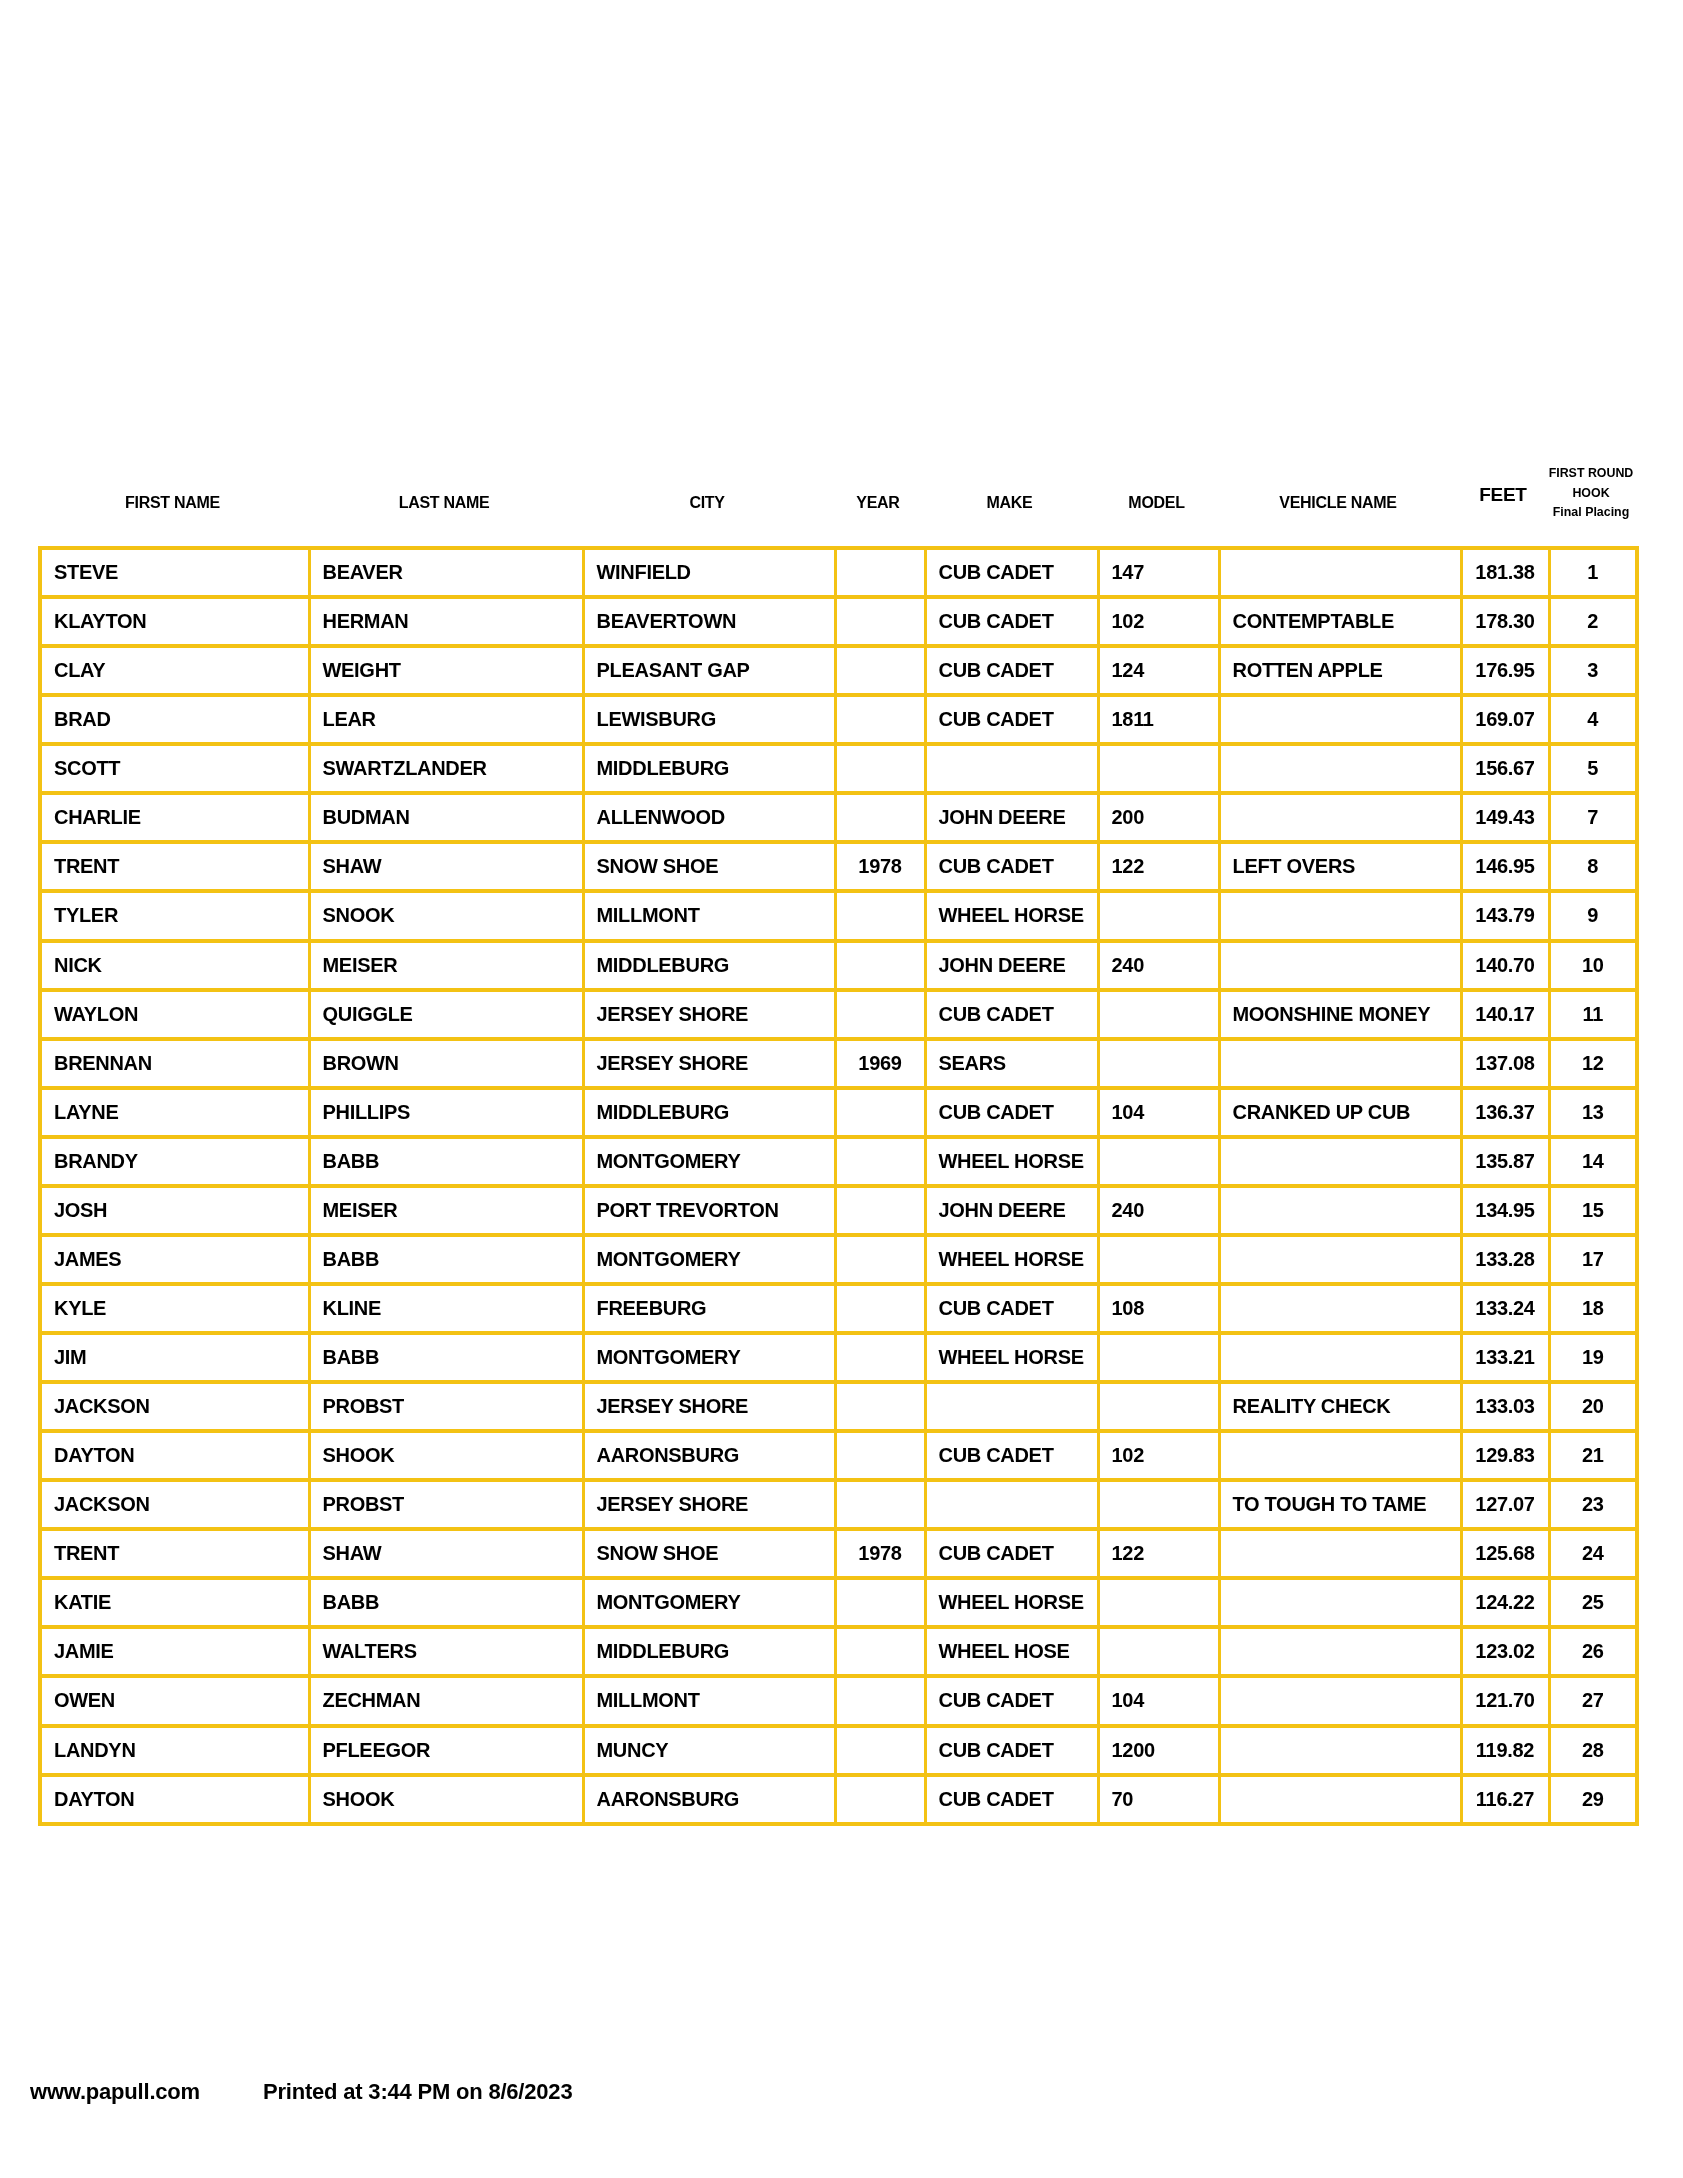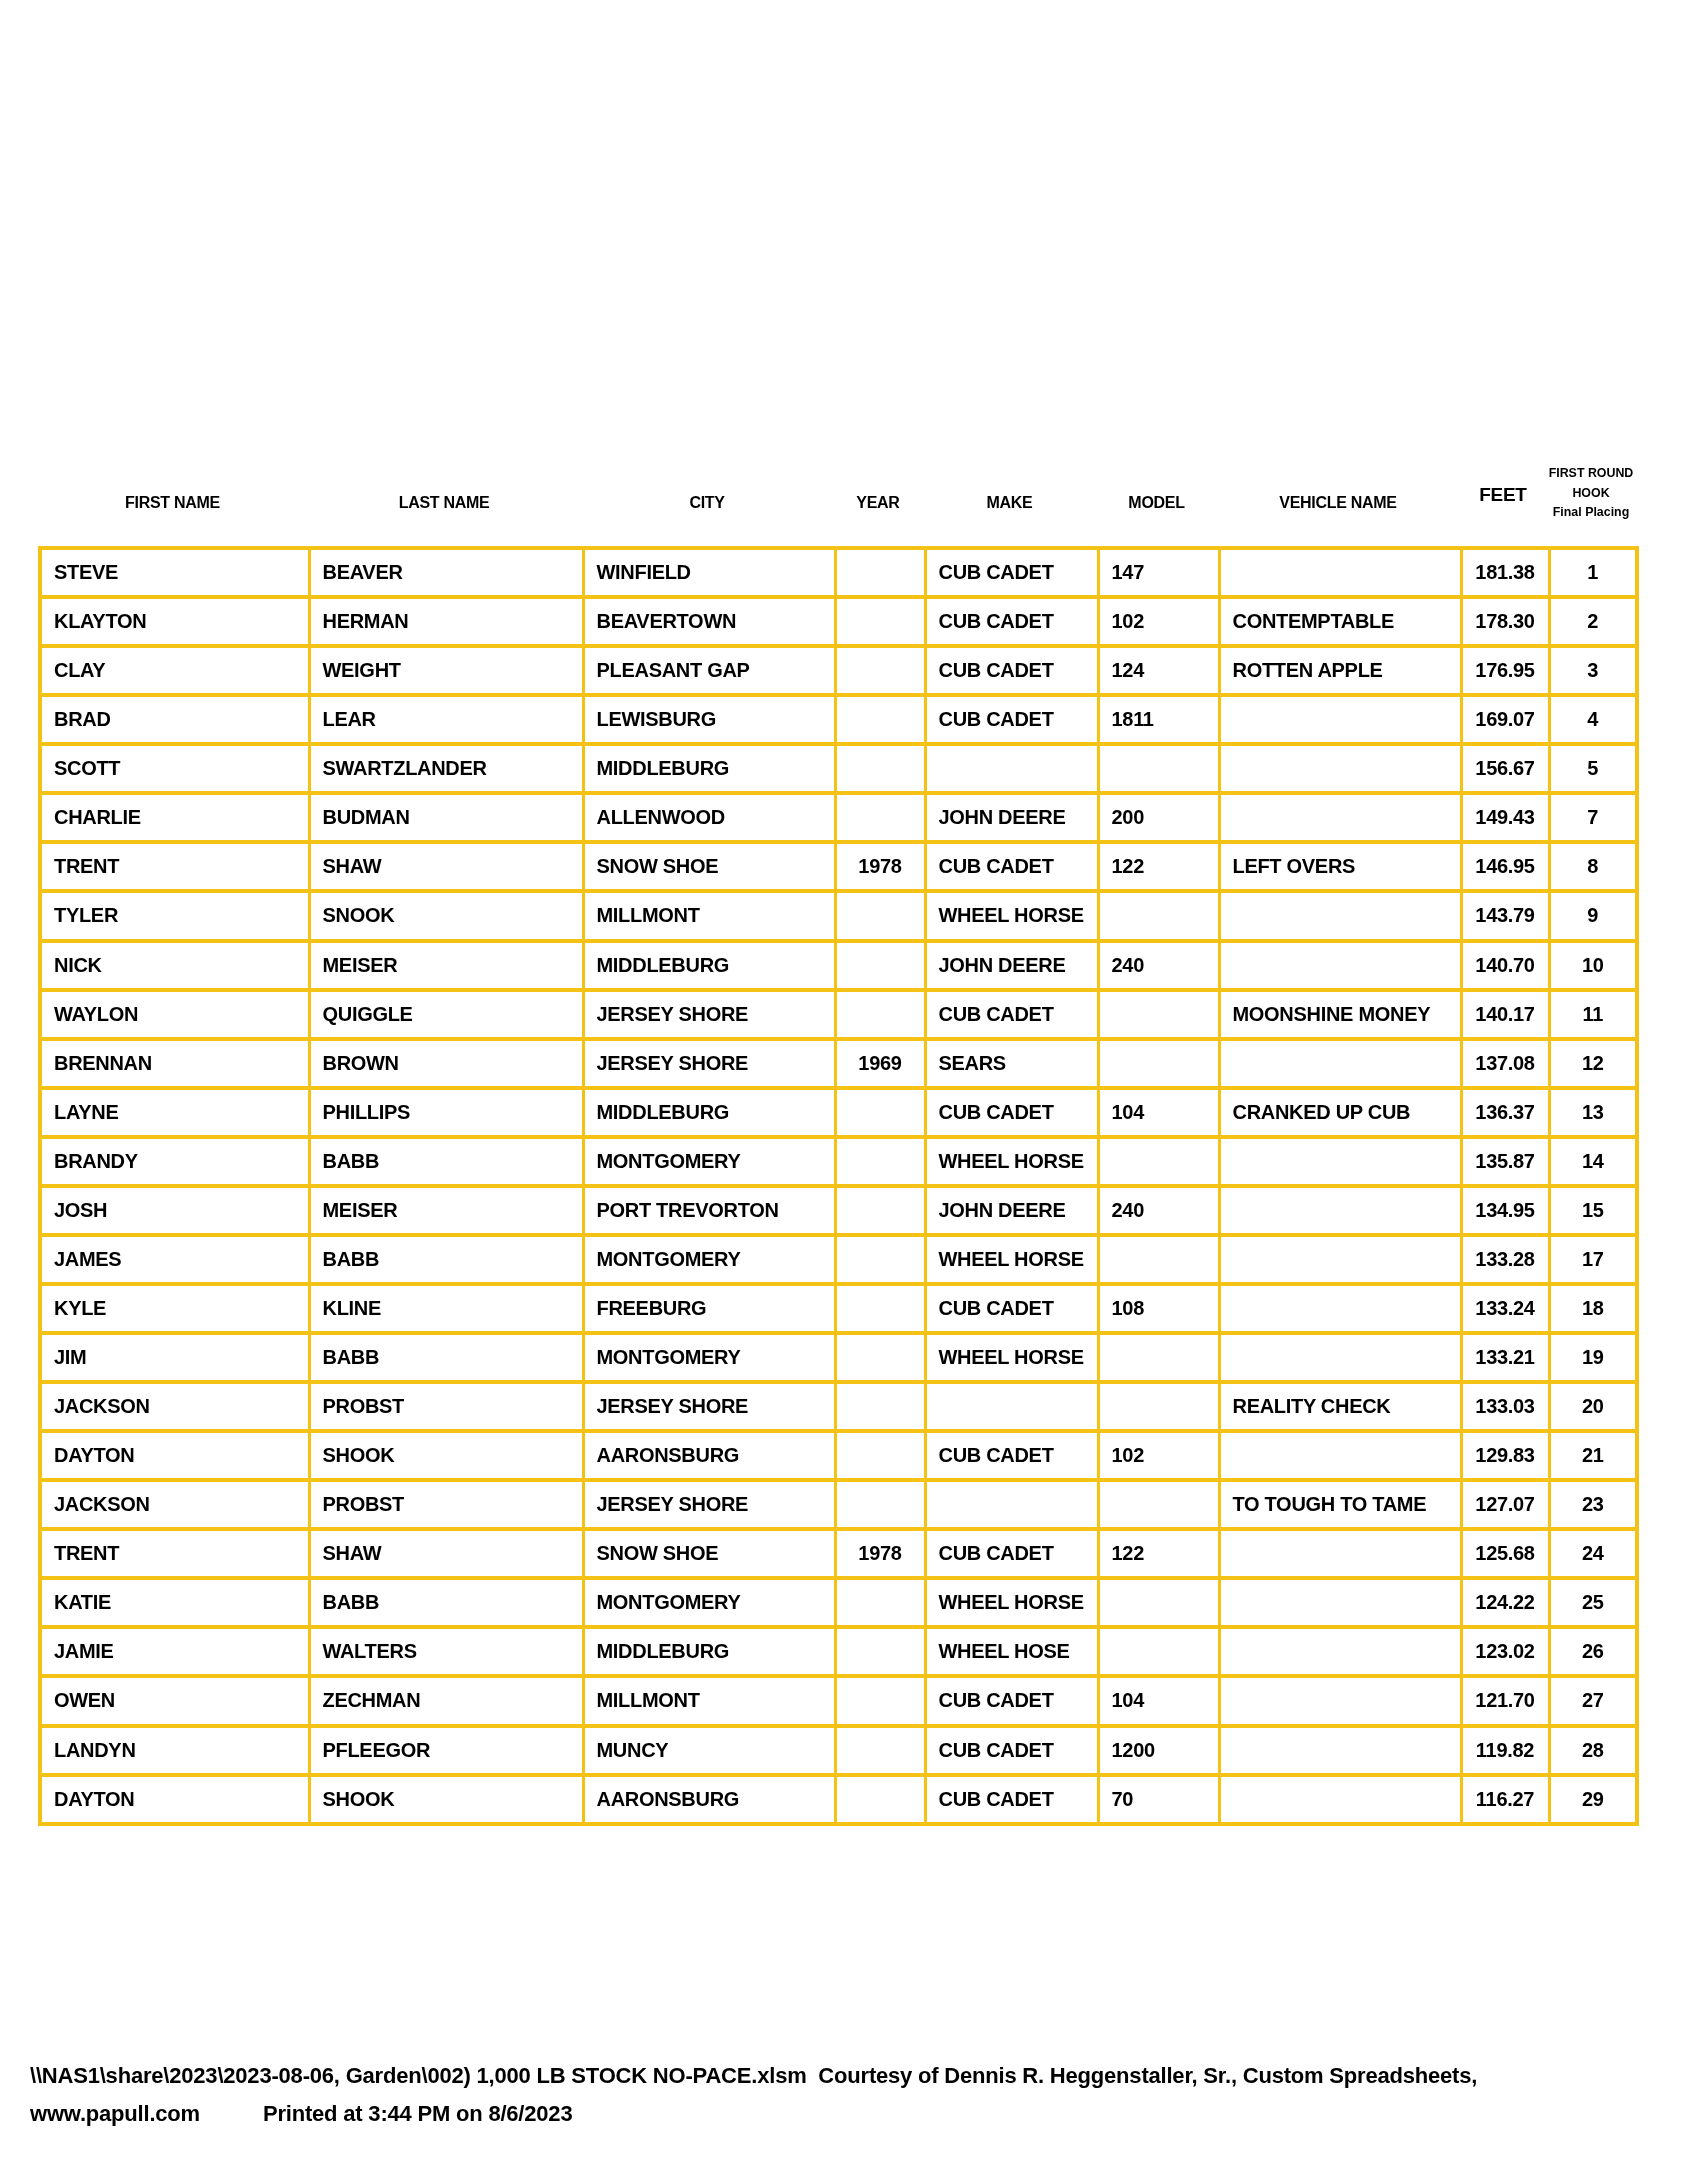--- a/index.html
+++ b/index.html
@@ -419,20 +419,19 @@
           <td>CUB CADET</td>
           <td>70</td>
           <td></td>
           <td class="center">116.27</td>
           <td class="center">29</td>
         </tr>
       </tbody>
   </table>
 
   <div class="footer">
-    <div class="footer-line1">\\NAS1\share\2023\2023-08-06, Garden\002) 1,000 LB STOCK NO-PACE.xlsm  Courtesy of Dennis R. Heggenstaller, Sr., Custom Spreadsheets,</div>
     <div class="footer-line2">
       <span>www.papull.com</span><span class="footer-printed">Printed at 3:44 PM on 8/6/2023</span>
     </div>
   </div>
 
 </div>
 
 
 </body></html>

